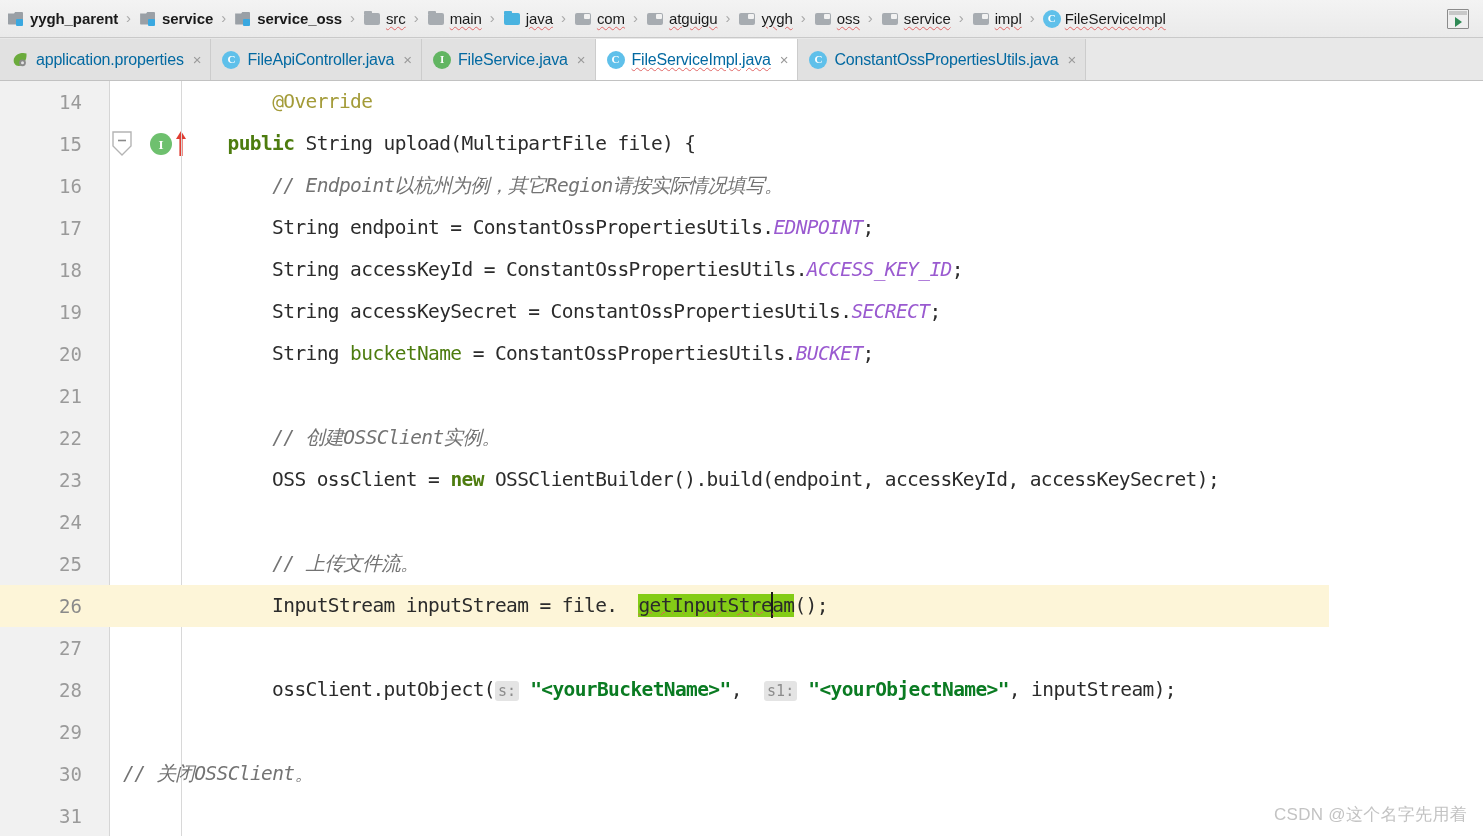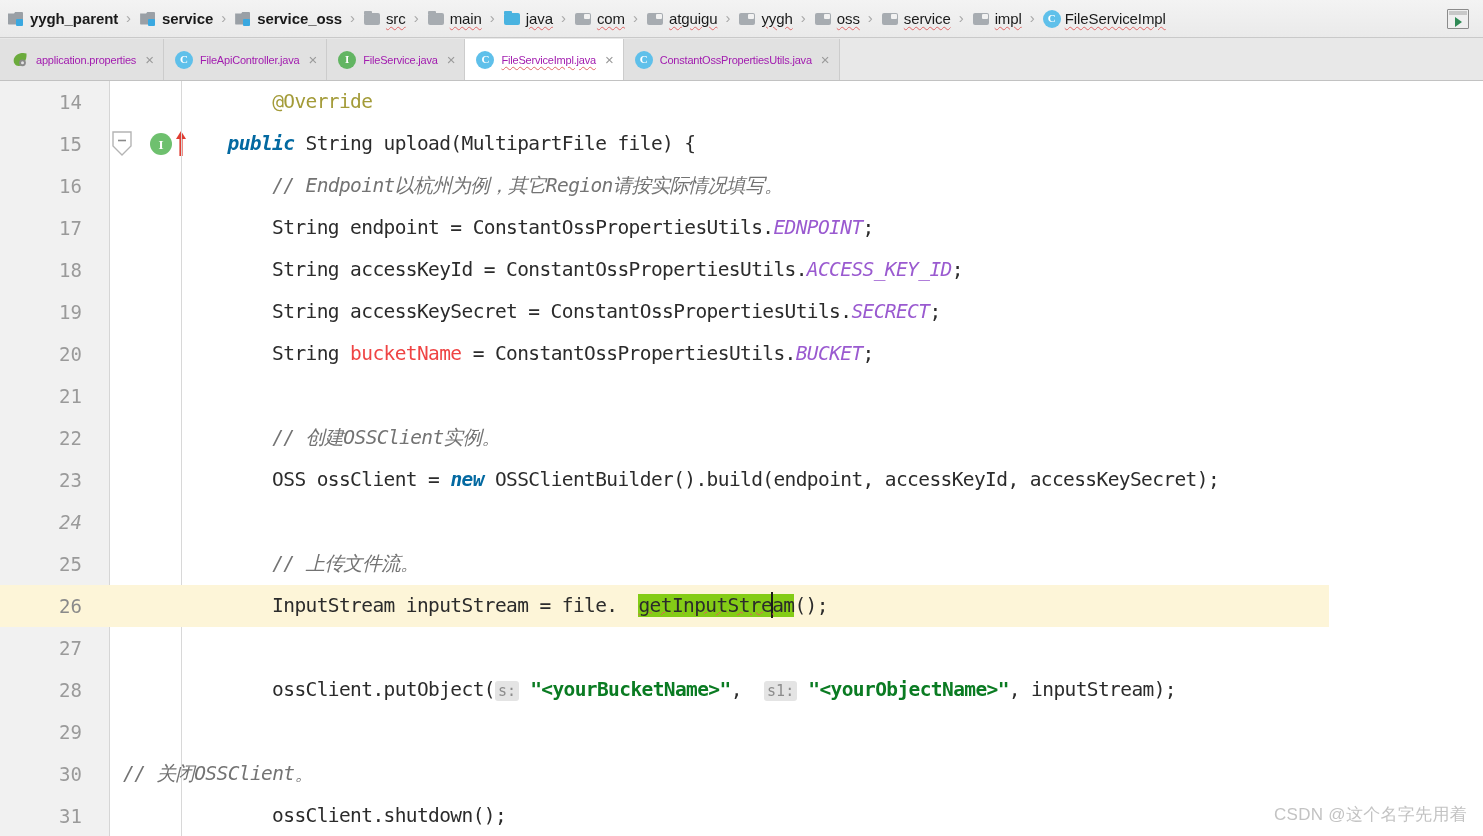--- a/index.html
+++ b/index.html
@@ -96,21 +96,21 @@
     background:#e8e8e8; border-bottom:1px solid #c2c2c2;
     display:flex; align-items:flex-end;
   }
   .tab {
     height:41px; display:flex; align-items:center; gap:7px;
     padding: 0 9px 0 11px; background:#e1e1e1;
     border-right:1px solid #cccccc;
     cursor:pointer; position:relative;
   }
   .tab.active { background:#ffffff; }
-  .tab-label { font-size:11px; color:#a21caf; white-space:nowrap; letter-spacing:-0.2px; }
+  .tab-label { font-size:16px; color:#0369a1; white-space:nowrap; letter-spacing:-0.2px; }
   .tab.active .tab-label {
     text-decoration: underline wavy #e06666;
     text-decoration-thickness:1px; text-underline-offset:2px;
   }
   .tab-close { color:#9a9a9a; font-size:15px; line-height:1; padding-left:2px; cursor:pointer; }
 
   
   #editor {
     position:absolute; left:0; top:81px; width:1483px; height:755px;
     background:#ffffff; overflow:hidden;
@@ -135,25 +135,25 @@
   .code {
     position:absolute; left:183px; top:0; height:42px;
     font-family:"DejaVu Sans Mono", monospace; font-size:19.5px;
     line-height:42px; color:#2b2b2b; white-space:pre;
     letter-spacing:-0.6px;
   }
   .row.caret { background:#fdf5d8; }
   .row.caret .lnum { color:#8a8a8a; }
 
   
-  .kw      { color:#0369a1; font-weight:700;font-style:italic; }
+  .kw      { color:#4d7c0f; font-weight:700; }
   .cmt     { color:#737373; font-style:italic; }
   .str     { color:#0a7b22; font-weight:700; }
   .statfld { color:#9a5ad0; font-style:italic; }
-  .unused  { color:#ef4444; }
+  .unused  { color:#4d7c0f; }
   .anno    { color:#a39b38; }
   .plain   { color:#2b2b2b; }
   .hint {
     background:#e4e4e4; color:#8c8c8c; font-size:15px;
     border-radius:3px; padding:1px 3px; letter-spacing:0;
   }
   .sel {
     background:#84cc16;
     text-decoration: underline wavy #e25b5b;
     text-decoration-thickness:1px; text-underline-offset:-1px;margin-left:21px;
@@ -366,21 +366,21 @@
           <div class="code"></div>
         </div>
         <div class="row" style="top: 336px;">
           <div class="lnum">22</div>
           <div class="code"><span class="plain">        </span><span class="cmt">// 创建OSSClient实例。</span></div>
         </div>
         <div class="row" style="top: 378px;">
           <div class="lnum">23</div>
           <div class="code"><span class="plain">        OSS ossClient = </span><span class="kw">new</span><span class="plain"> OSSClientBuilder().build(endpoint, accessKeyId, accessKeySecret);</span></div>
         </div>
-        <div class="row" style="top: 420px; font-style: italic;">
+        <div class="row" style="top: 420px;">
           <div class="lnum">24</div>
           <div class="code"></div>
         </div>
         <div class="row" style="top: 462px;">
           <div class="lnum">25</div>
           <div class="code"><span class="plain">        </span><span class="cmt">// 上传文件流。</span></div>
         </div>
         <div class="row caret" style="top: 504px;">
           <div class="lnum">26</div>
           <div class="code"><span class="plain">        InputStream inputStream = file.</span><span class="sel">getInputStre<span class="caretbar"></span>am</span><span class="plain">();</span></div>
@@ -396,20 +396,19 @@
         <div class="row" style="top: 630px;">
           <div class="lnum">29</div>
           <div class="code"></div>
         </div>
         <div class="row" style="top: 672px; padding-left: 32px;">
           <div class="lnum">30</div>
           <div class="code" style="left: 123px;"><span class="cmt">// 关闭OSSClient。</span></div>
         </div>
         <div class="row" style="top: 714px;">
           <div class="lnum">31</div>
-          <div class="code"><span class="plain">        ossClient.shutdown();</span></div>
         </div>
       </div>
   </div>
 
   <div id="watermark">CSDN @这个名字先用着</div>
 
 </div>
 
 </body></html>

